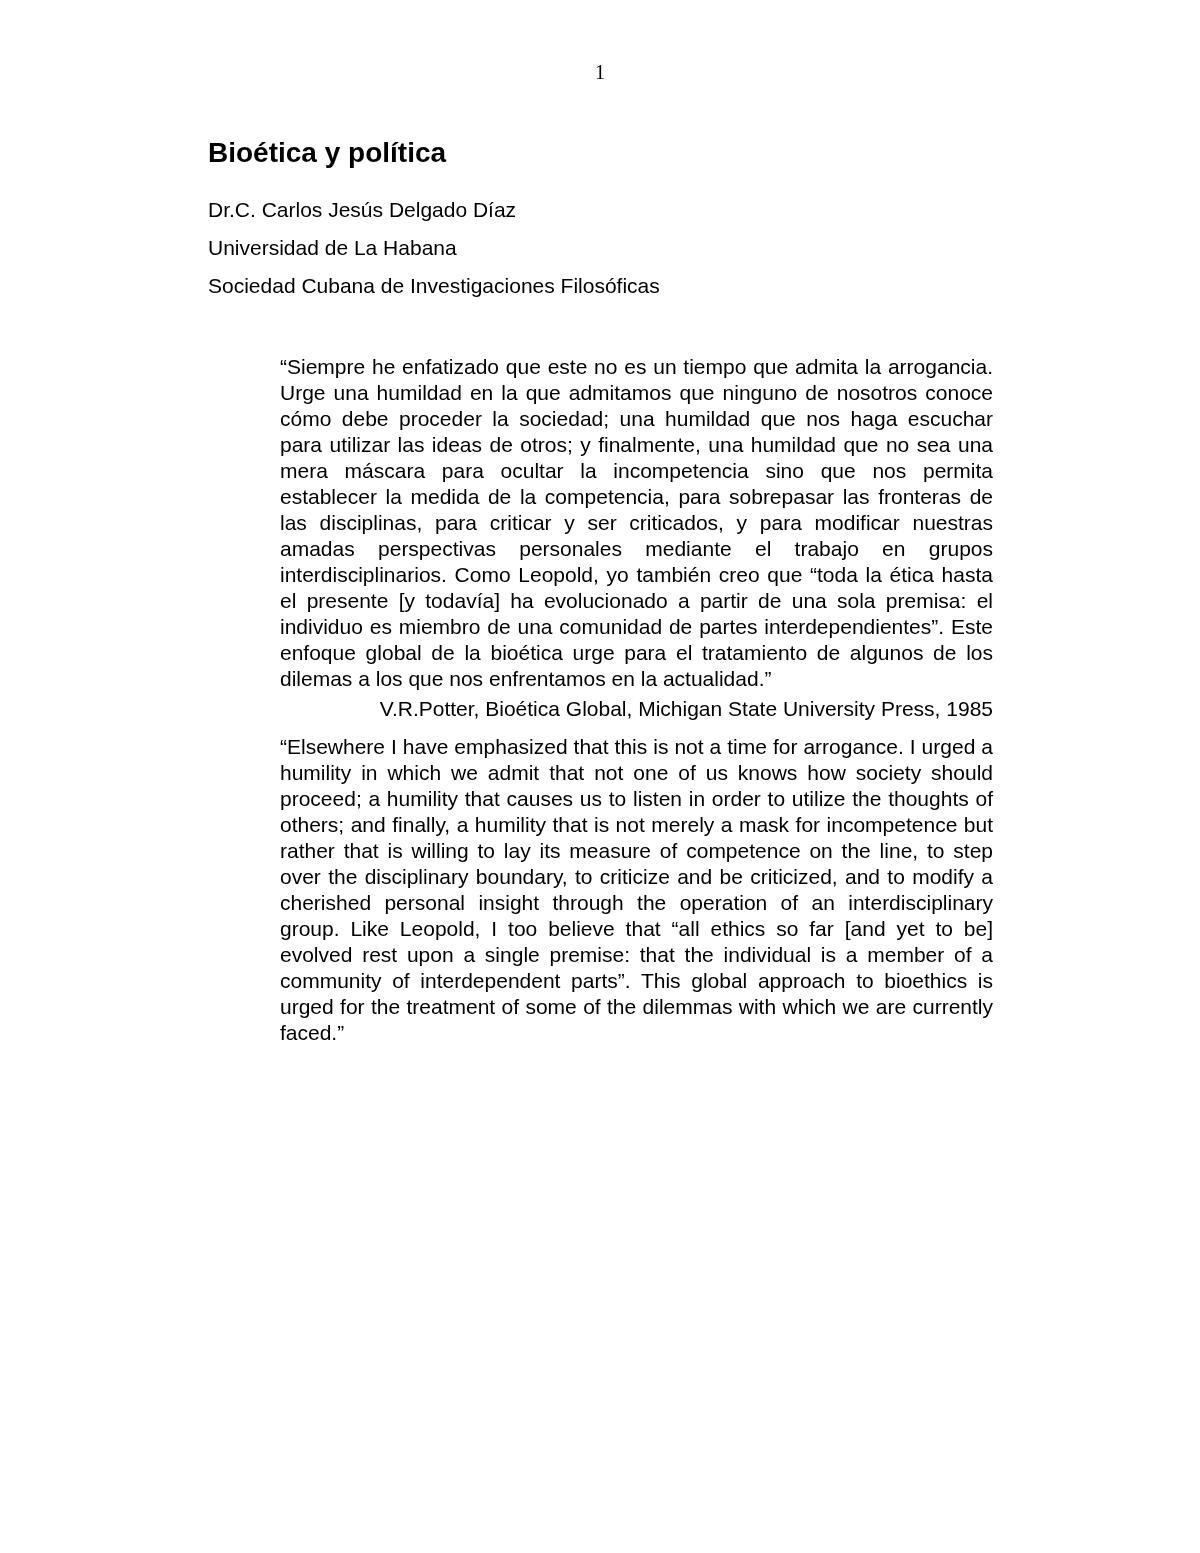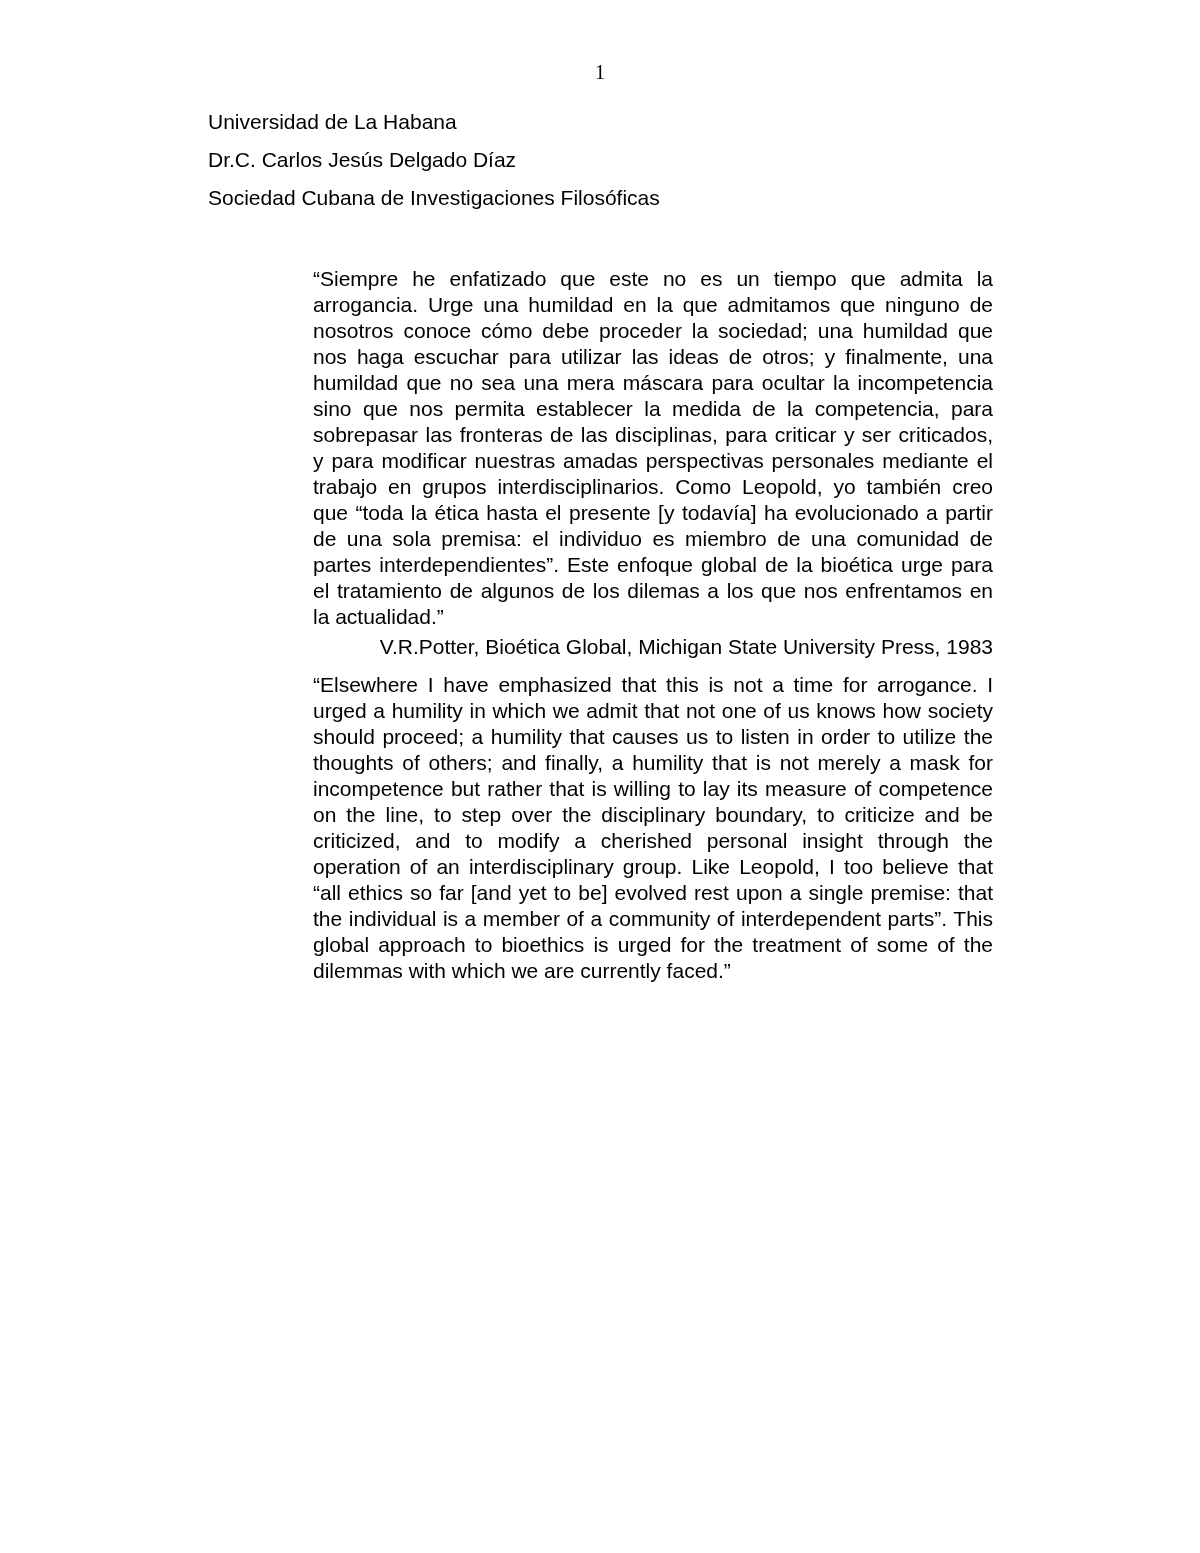--- a/index.html
+++ b/index.html
@@ -42,21 +42,21 @@
   .author-line {
     margin: 0 0 11px 0;
     line-height: 27px;
   }
   .intro {
     margin: 36px 0 0 0;
     line-height: 27px;
     text-align: justify;
   }
   .quote-block {
-    margin-left: 105px; 
+    margin-left: 72px; 
   }
   .quote {
     margin: 0;
     line-height: 26px;
     text-align: justify;
   }
   .quote-es { margin-top: 55px; }
   .quote-en { margin-top: 12px; }
   .attribution {
     margin: 0;
@@ -68,33 +68,34 @@
 </style>
 </head>
 <body>
 
 <div class="page">
 
   <div class="page-number">1</div>
 
   <div class="content">
 
+    <h1 class="doc-title">Bioética y política</h1>
 
     <div class="authors">
+      <p class="author-line">Dr.C. Carlos Jesús Delgado Díaz</p>
       <p class="author-line">Universidad de La Habana</p>
-      <p class="author-line">Dr.C. Carlos Jesús Delgado Díaz</p>
       <p class="author-line">Sociedad Cubana de Investigaciones Filosóficas</p>
     </div>
 
 
     <div class="quote-block">
 
       <p class="quote quote-es">“Siempre he enfatizado que este no es un tiempo que admita la arrogancia. Urge una humildad en la que admitamos que ninguno de nosotros conoce cómo debe proceder la sociedad; una humildad que nos haga escuchar para utilizar las ideas de otros; y finalmente, una humildad que no sea una mera máscara para ocultar la incompetencia sino que nos permita establecer la medida de la competencia, para sobrepasar las fronteras de las disciplinas, para criticar y ser criticados, y para modificar nuestras amadas perspectivas personales mediante el trabajo en grupos interdisciplinarios. Como Leopold, yo también creo que “toda la ética hasta el presente [y todavía] ha evolucionado a partir de una sola premisa: el individuo es miembro de una comunidad de partes interdependientes”. Este enfoque global de la bioética urge para el tratamiento de algunos de los dilemas a los que nos enfrentamos en la actualidad.”</p>
 
-      <p class="attribution attr-es">V.R.Potter, Bioética Global, Michigan State University Press, 1983</p>
+      <p class="attribution attr-es">V.R.Potter, Bioética Global, Michigan State University Press, 1985</p>
 
       <p class="quote quote-en">“Elsewhere I have emphasized that this is not a time for arrogance. I urged a humility in which we admit that not one of us knows how society should proceed; a humility that causes us to listen in order to utilize the thoughts of others; and finally, a humility that is not merely a mask for incompetence but rather that is willing to lay its measure of competence on the line, to step over the disciplinary boundary, to criticize and be criticized, and to modify a cherished personal insight through the operation of an interdisciplinary group. Like Leopold, I too believe that “all ethics so far [and yet to be] evolved rest upon a single premise: that the individual is a member of a community of interdependent parts”. This global approach to bioethics is urged for the treatment of some of the dilemmas with which we are currently faced.”</p>
 
 
     </div>
 
   </div>
 
 </div>
 

